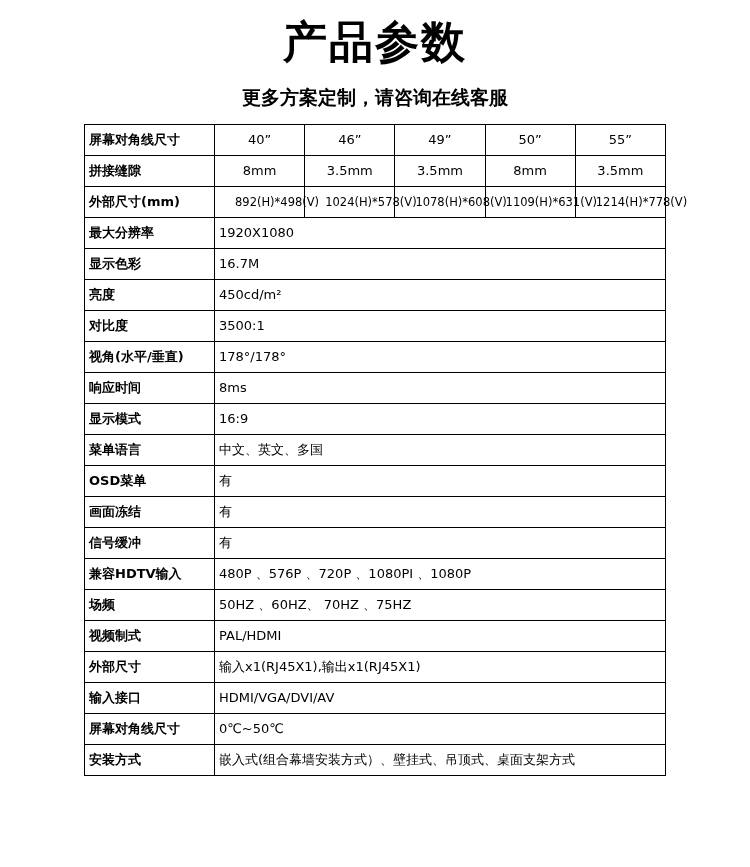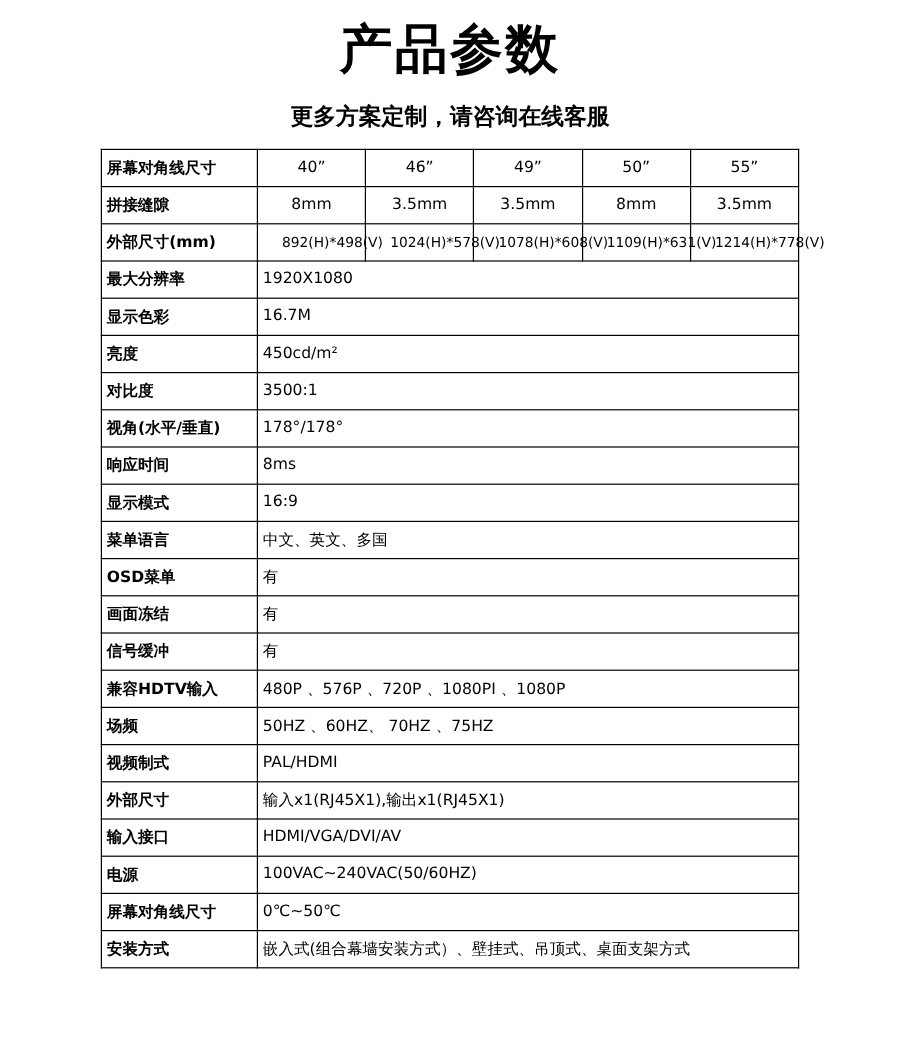--- a/index.html
+++ b/index.html
@@ -166,24 +166,20 @@
       </tr>
       <tr>
         <td class="label">外部尺寸</td>
         <td class="span" colspan="5">输入x1(RJ45X1),输出x1(RJ45X1)</td>
       </tr>
       <tr>
         <td class="label">输入接口</td>
         <td class="span" colspan="5">HDMI/VGA/DVI/AV</td>
       </tr>
       <tr>
-        <td class="label">电源</td>
-        <td class="span" colspan="5">100VAC~240VAC(50/60HZ)</td>
-      </tr>
-      <tr>
         <td class="label">屏幕对角线尺寸</td>
         <td class="span" colspan="5">0℃~50℃</td>
       </tr>
       <tr>
         <td class="label">安装方式</td>
         <td class="span" colspan="5">嵌入式(组合幕墙安装方式）、壁挂式、吊顶式、桌面支架方式</td>
       </tr>
     </tbody>
   </table>
 

